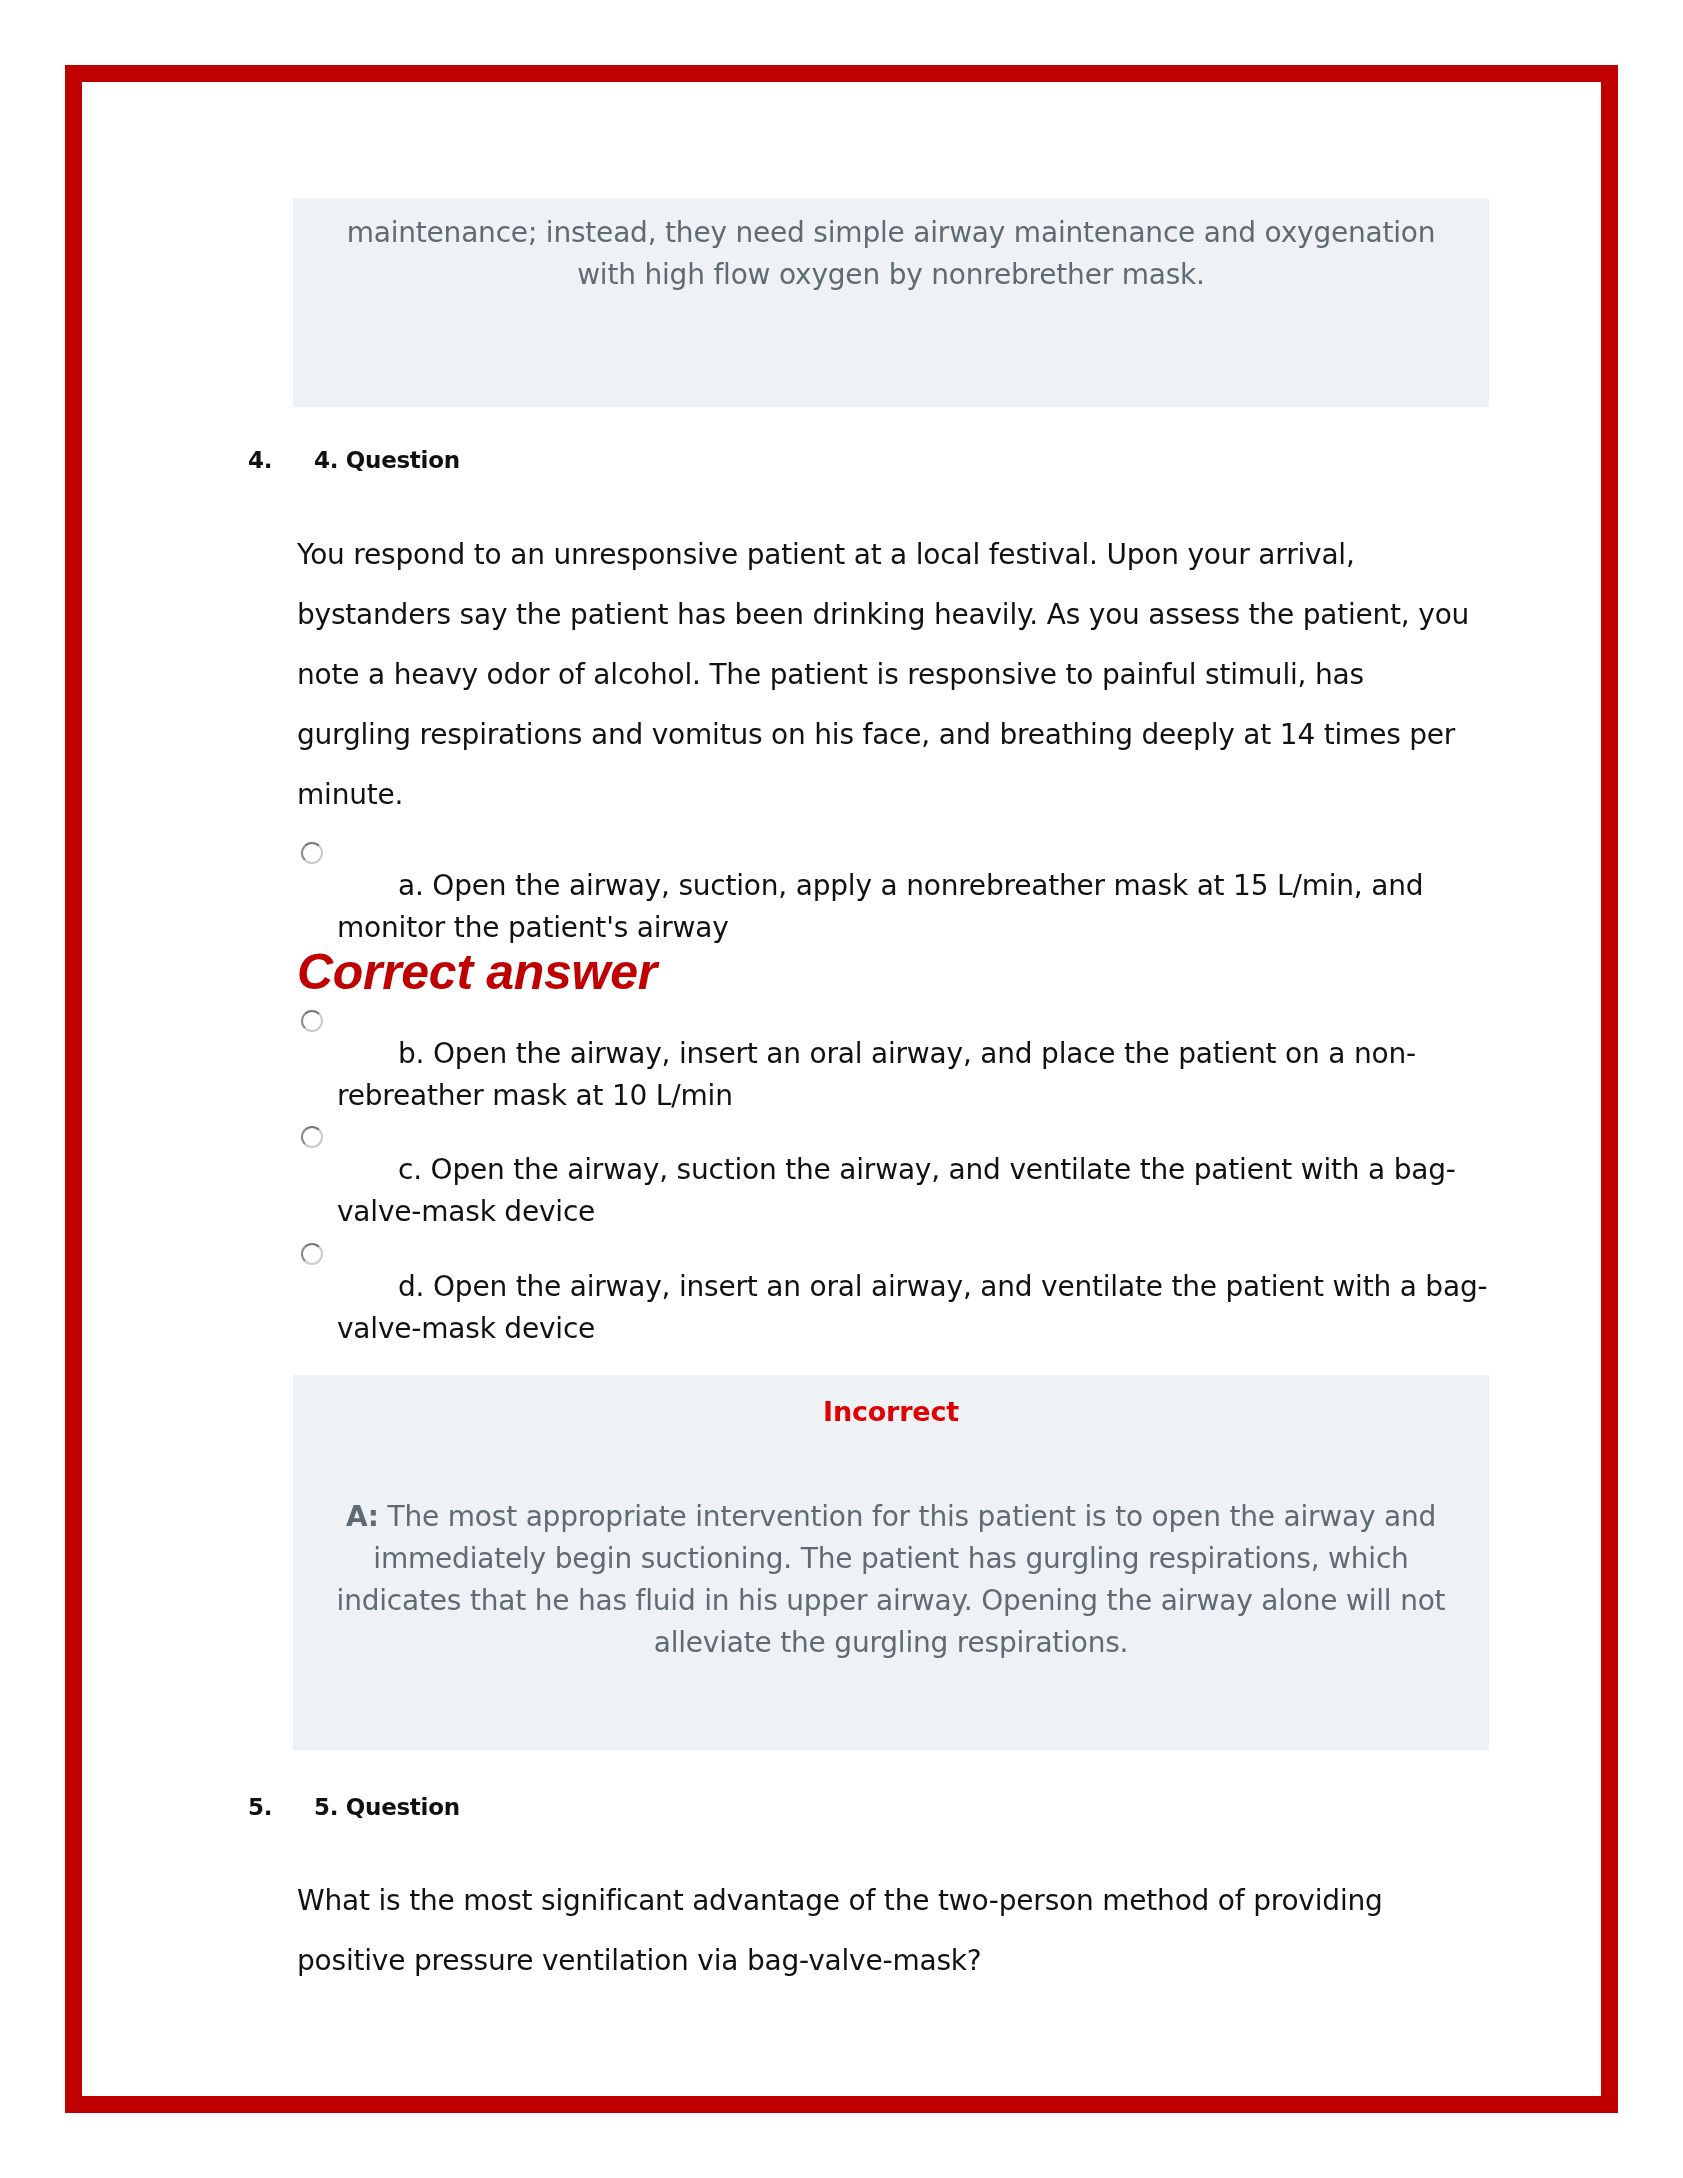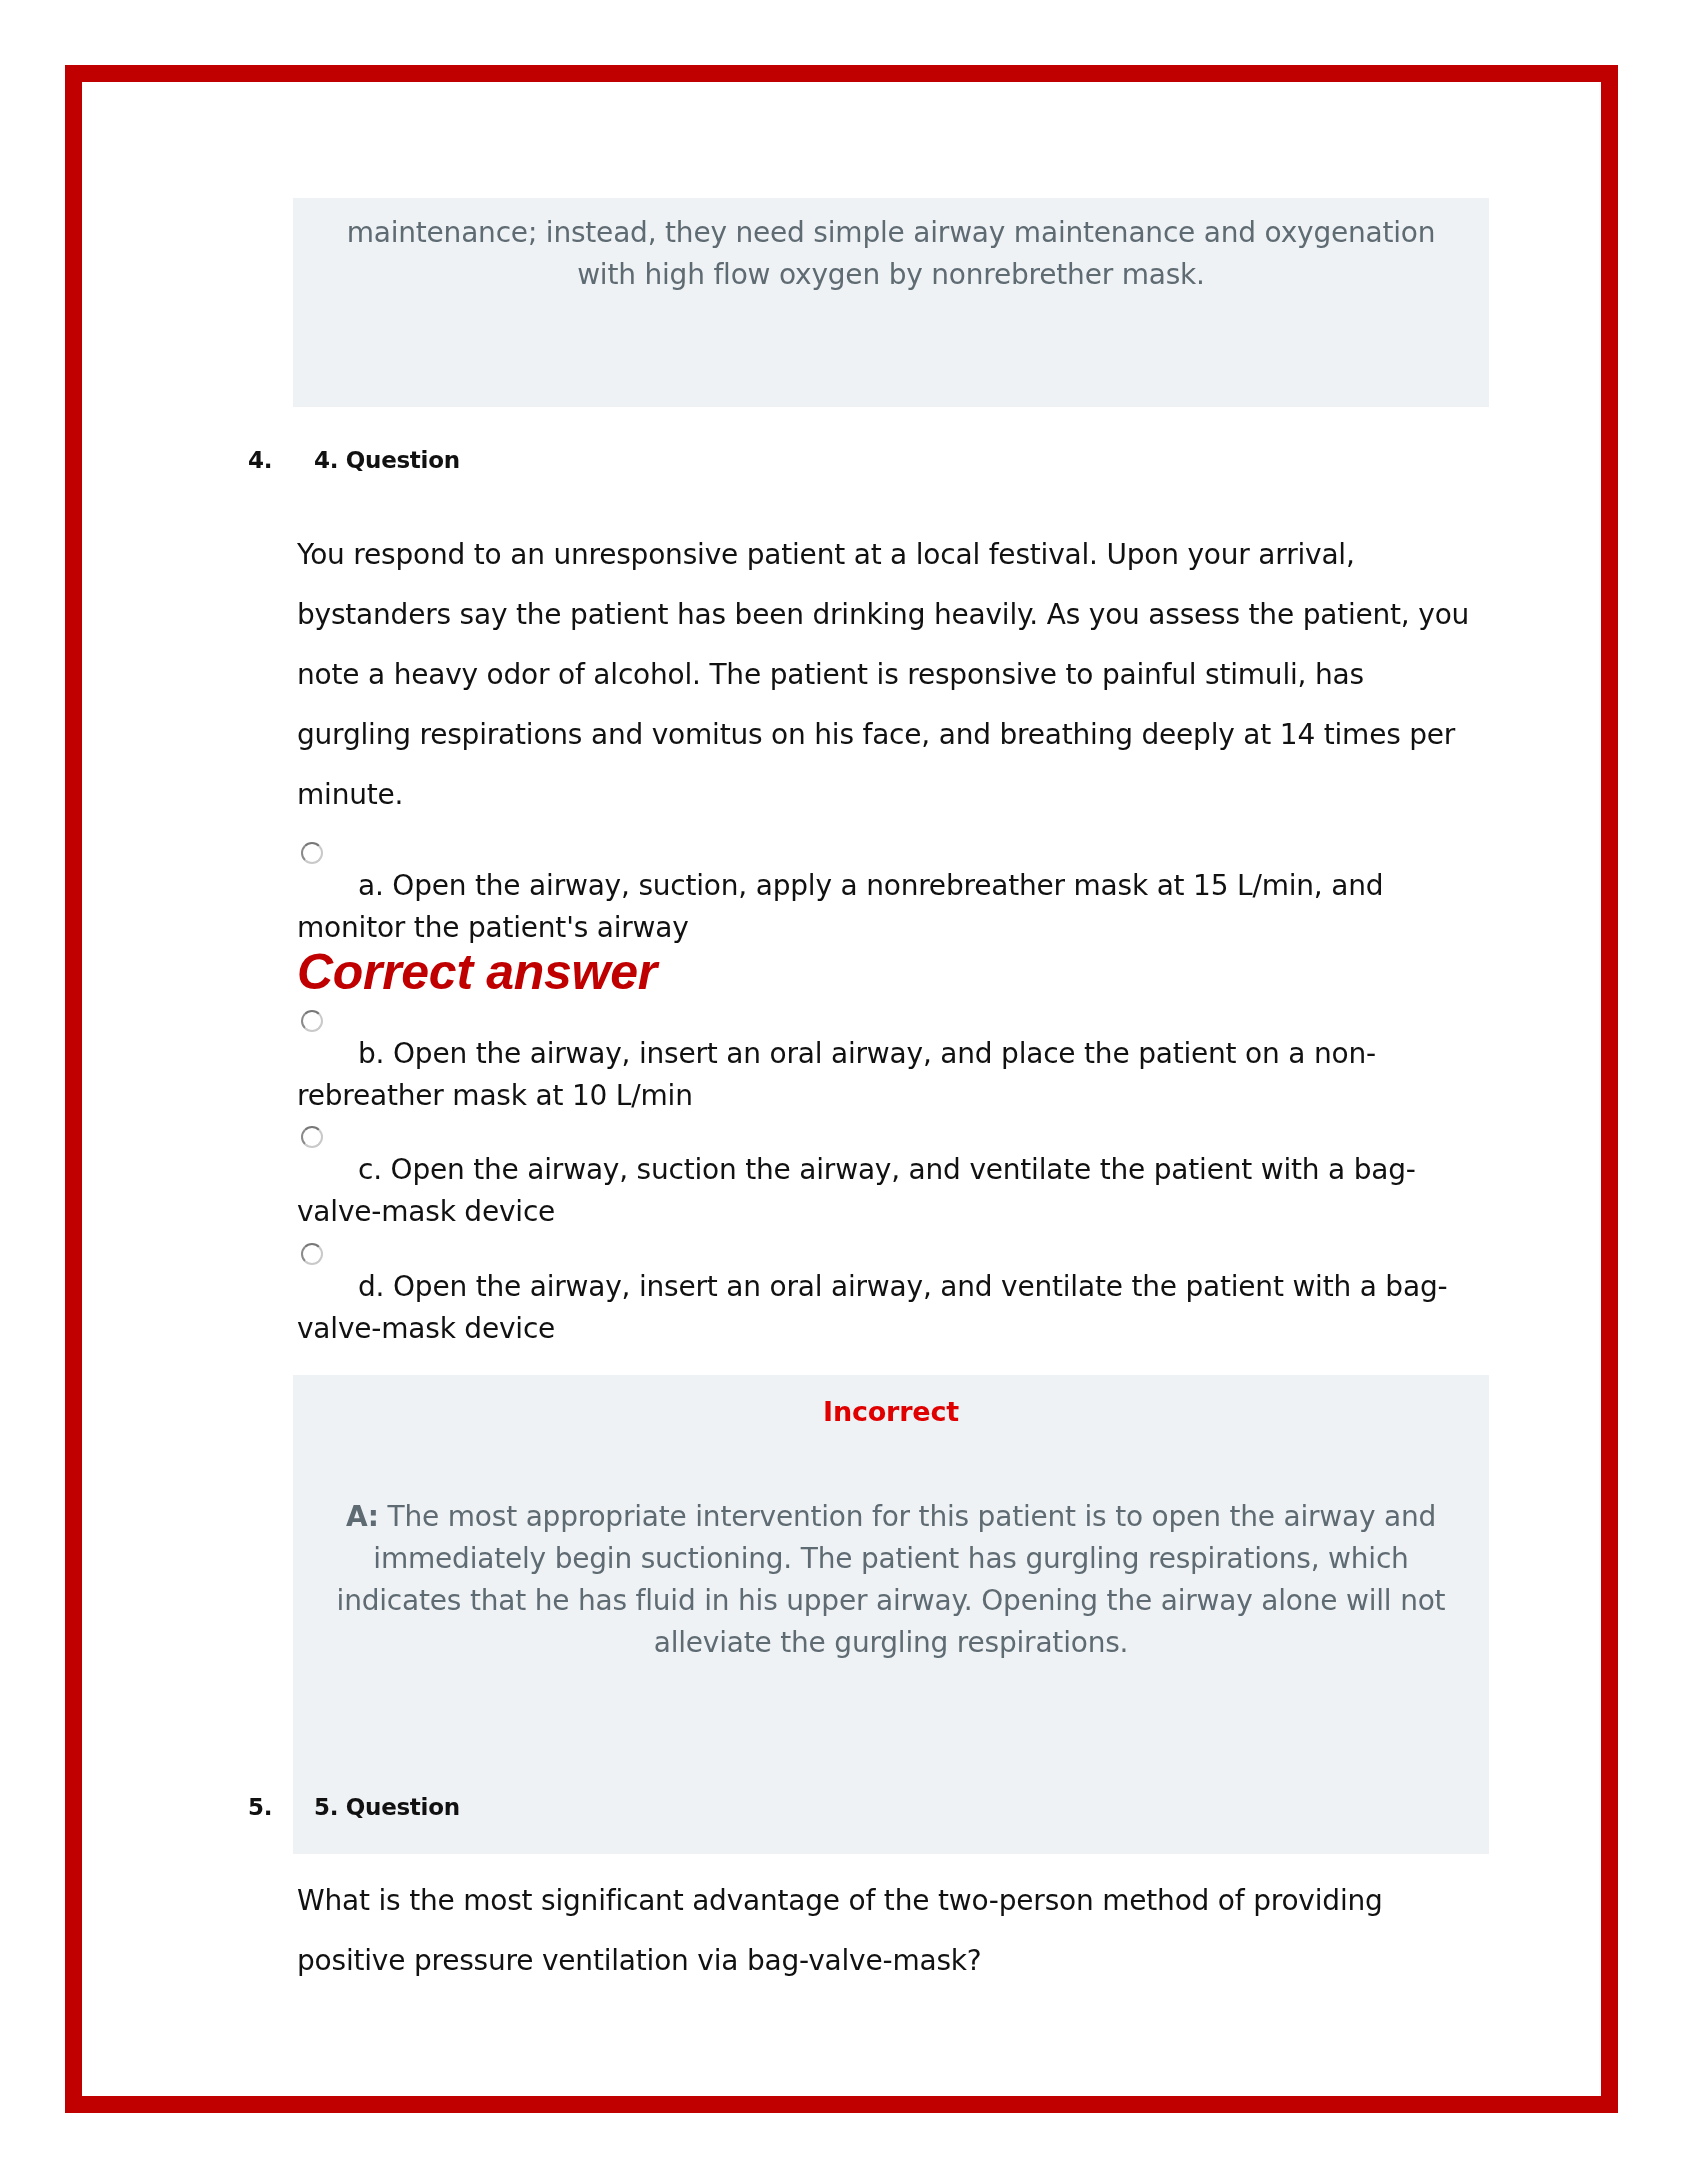--- a/index.html
+++ b/index.html
@@ -99,20 +99,21 @@
       border-radius: 50%;
       border: 2px solid #c9c9c9;
       border-top-color: #777777;
       border-left-color: #8a8a8a;
       background: #ffffff;
       cursor: pointer;
     }
     .option-text {
       display: block;
       text-indent: 61px;
+      margin-left: 40px;
     }
 
     .correct-label {
       position: absolute;
       left: 297px;
       top: 943px;
       font-family: "Liberation Sans", sans-serif;
       font-weight: bold;
       font-style: italic;
       font-size: 50px;
@@ -156,21 +157,21 @@
 <div class="option" style="top:1149px;">
   <span class="radio"></span>
   <span class="option-text">c. Open the airway, suction the airway, and ventilate the patient with a bag-valve-mask device</span>
 </div>
 
 <div class="option" style="top:1266px;">
   <span class="radio"></span>
   <span class="option-text">d. Open the airway, insert an oral airway, and ventilate the patient with a bag-valve-mask device</span>
 </div>
 
-<div class="feedback-box" style="top:1375px; height:479px; padding-top:4px;">
+<div class="feedback-box" style="top:1375px; height:375px; padding-top:4px;">
   <p class="fb-status">Incorrect</p>
   <div class="gap" style="height:39px;"></div>
   <p><span class="fb-prefix">A:</span> <span>The most appropriate intervention for this patient is to open the airway and immediately begin suctioning. The patient has gurgling respirations, which indicates that he has fluid in his upper airway. Opening the airway alone will not alleviate the gurgling respirations.</span></p>
   <div class="gap" style="height:40px;"></div>
 </div>
 
 <div class="q-header" style="top:1794px; left:0; width:100%;">
   <span class="q-num">5.</span>
   <span class="q-title">5. Question</span>
 </div>

